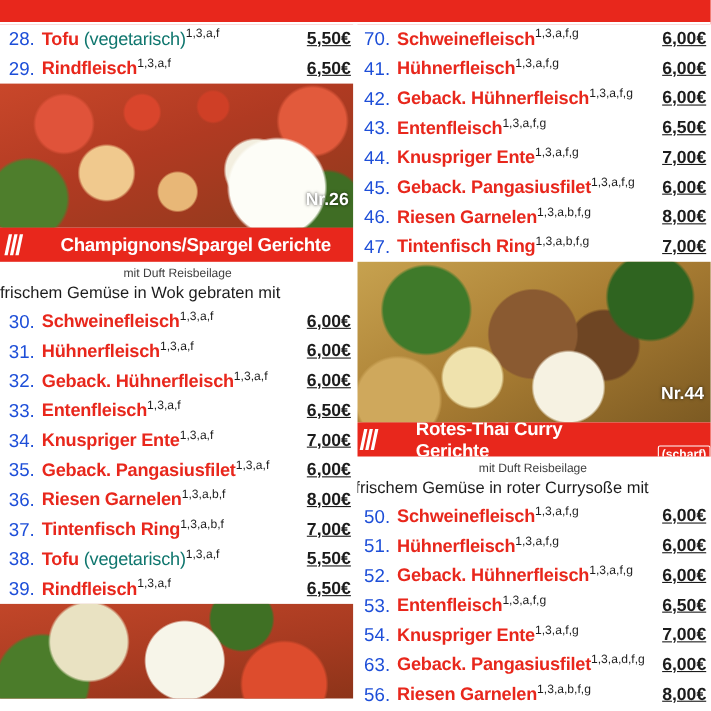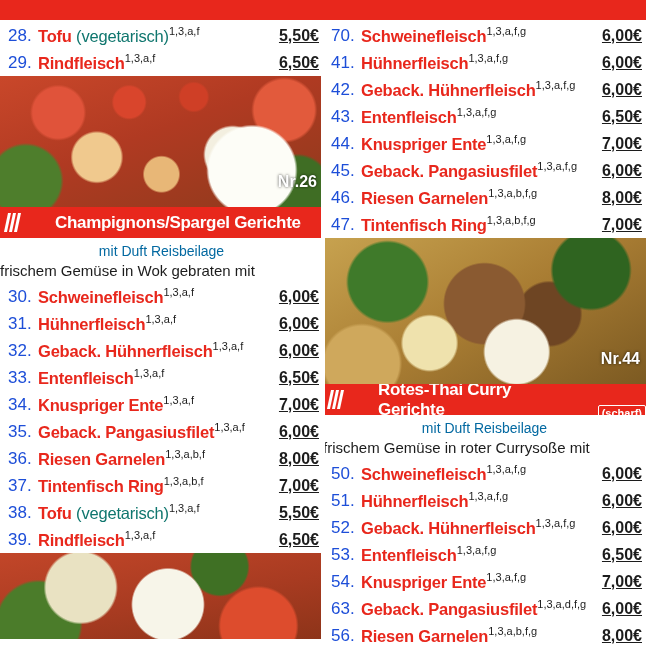--- a/index.html
+++ b/index.html
@@ -113,22 +113,22 @@
     font-weight:bold;
     border:1px solid #ffffff;
     padding:1px 3px 2px 3px;
     margin-left:6px;
     border-radius:2px;
     margin-top:28px;
   }
 
   .sub-line1 {
     text-align:center;
-    font-size:14px;
-    color:#0369a1;
+    font-size:11px;
+    color:#404040;
     padding:5px 0 2px 0;
   }
   .sub-line2 {
     text-align:left;
     font-size:15px;
     color:#1c1c1c;
     padding:1px 0 4px 0;
   }
 
   

